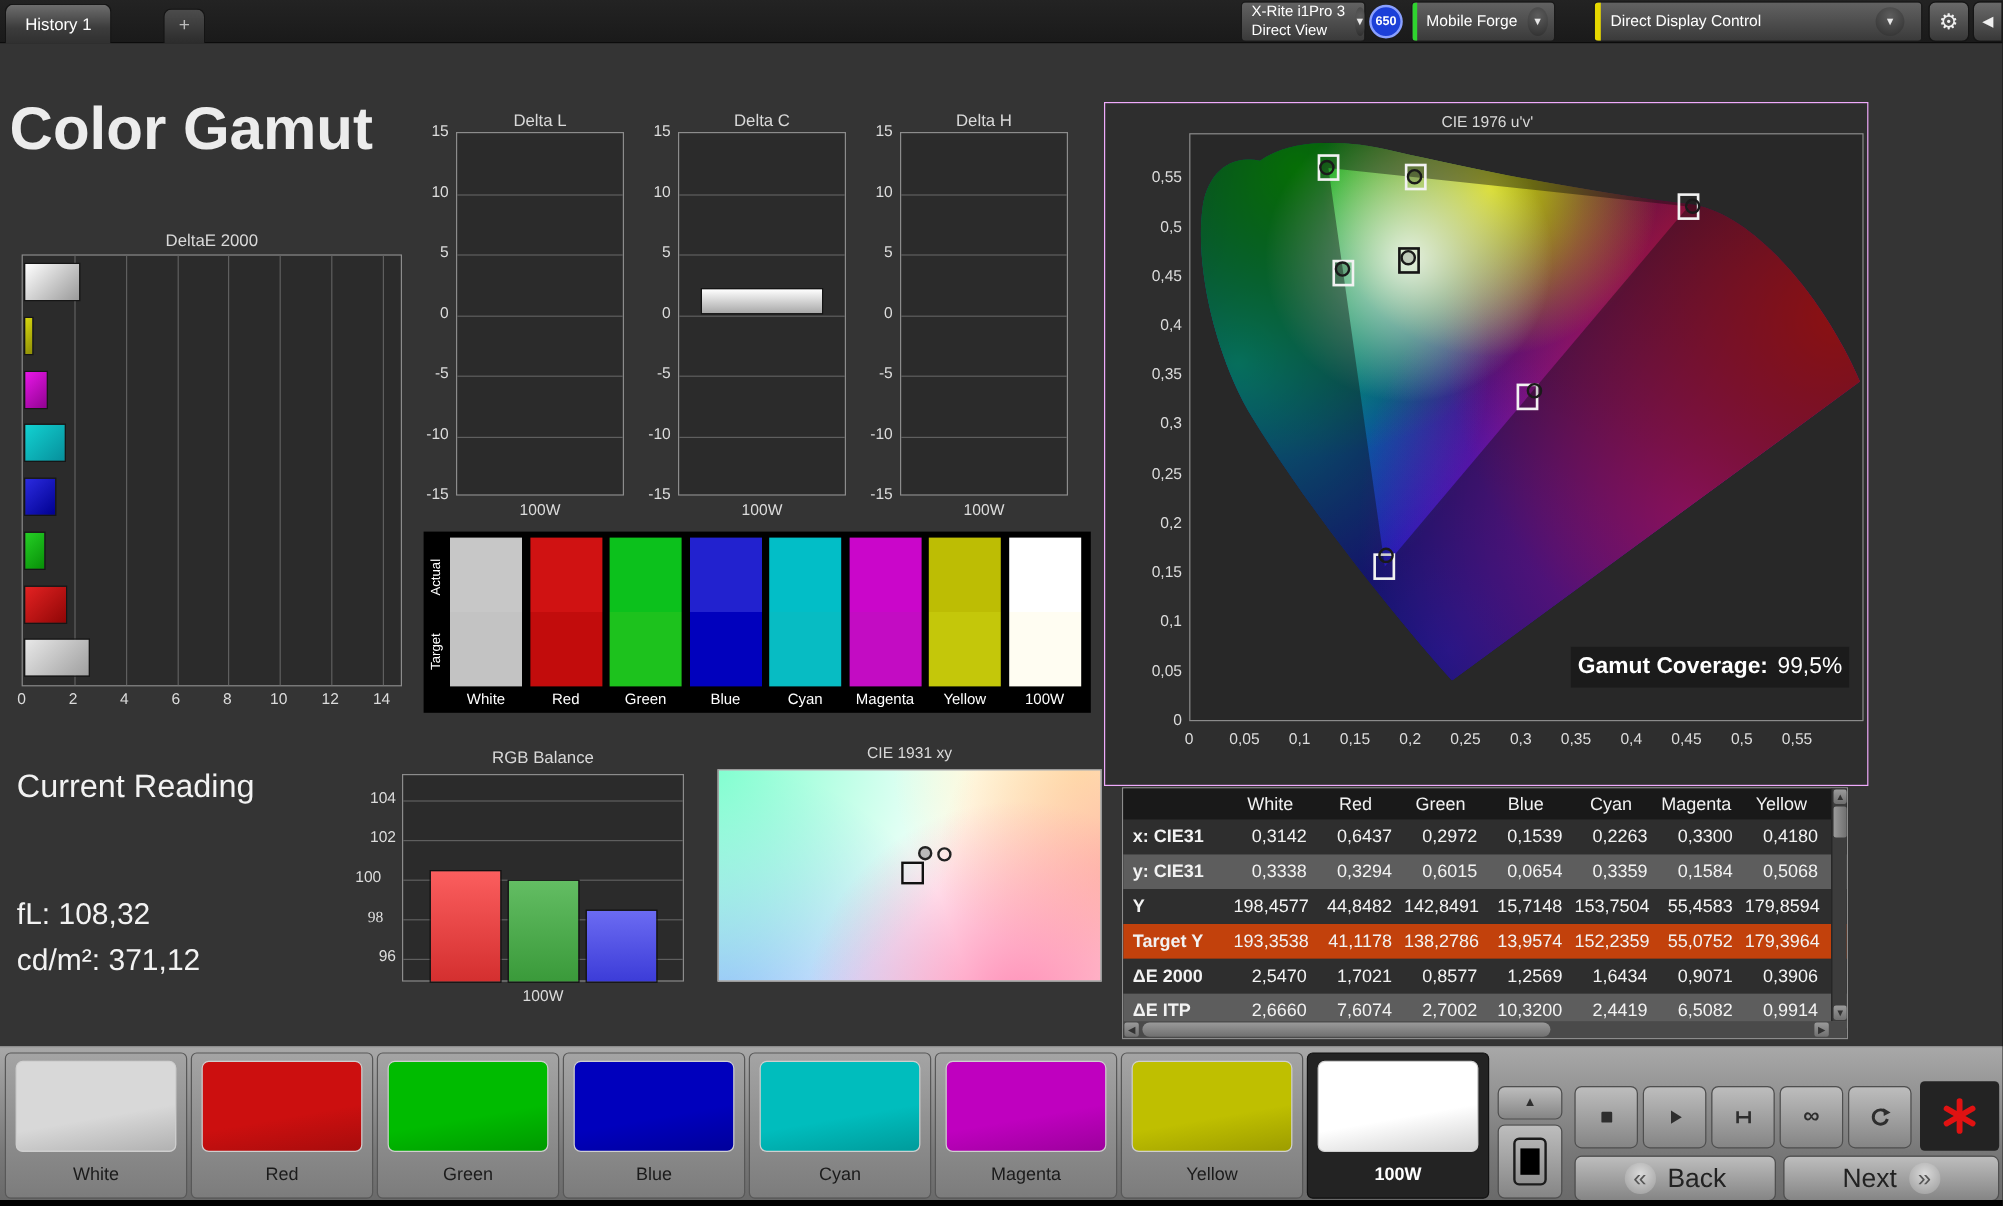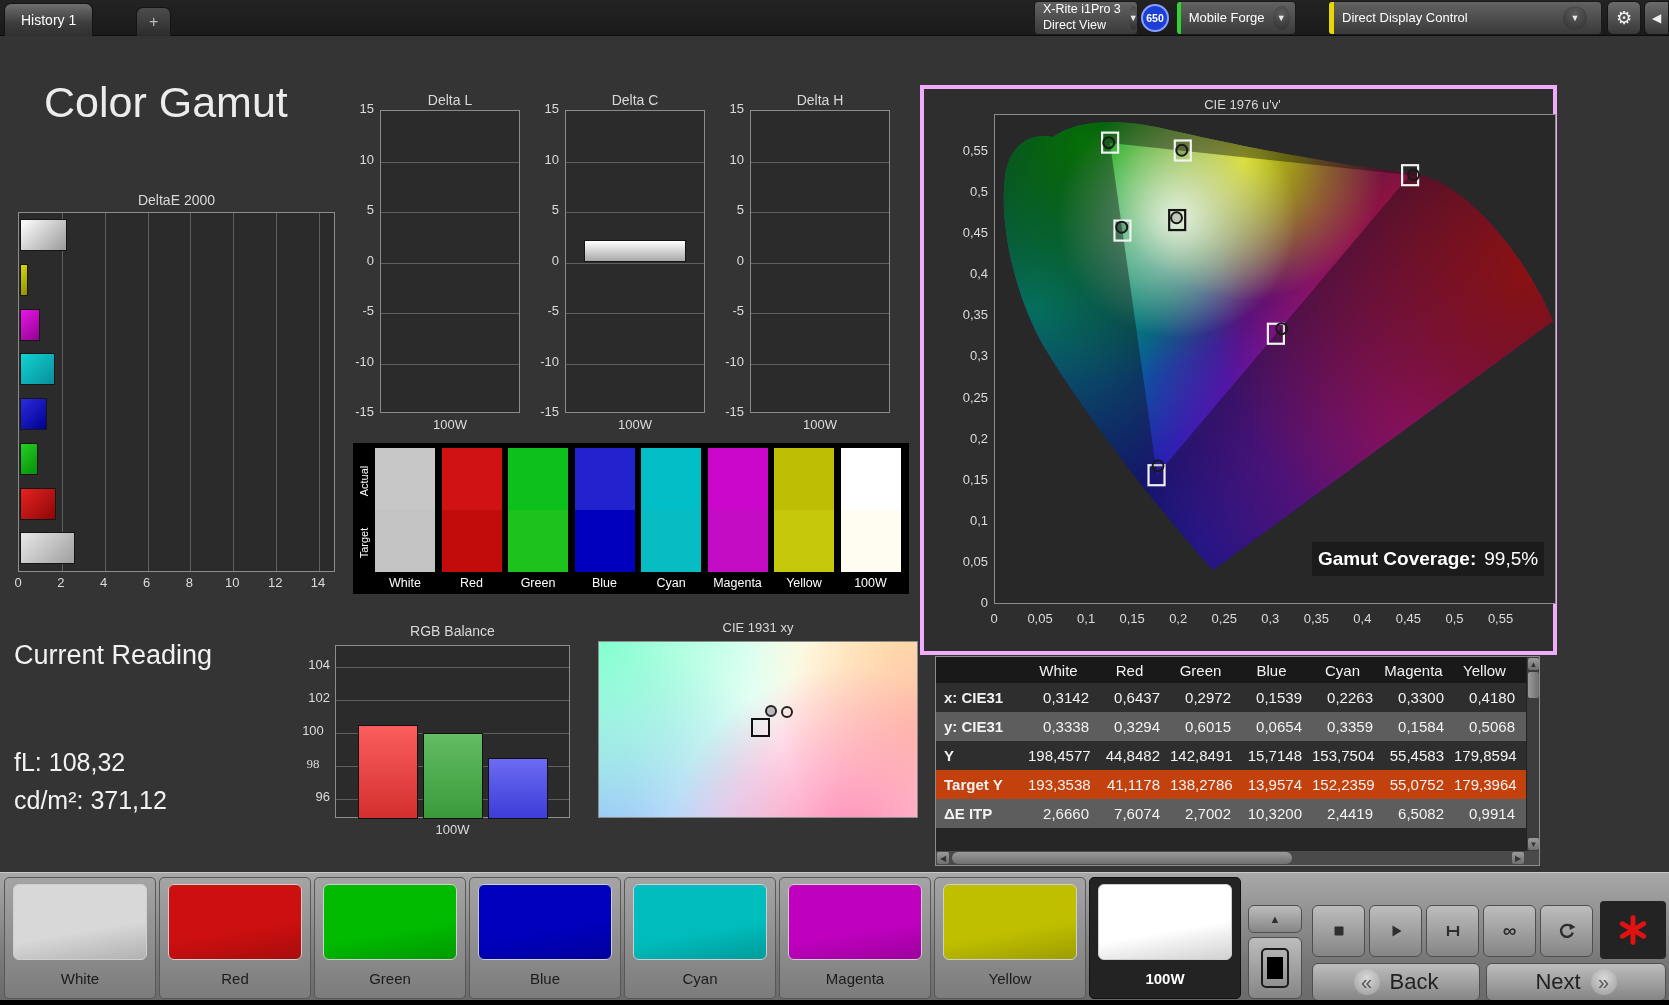--- a/index.html
+++ b/index.html
@@ -95,21 +95,21 @@
     </div>
 
     <div class="abs sqbtn" style="left:1607px;width:34px;font-size:18px;">
       <span>⚙</span>
     </div>
     <div class="abs sqbtn" style="left:1644px;width:25px;border-radius:6px 0 0 6px;font-size:12px;">
       <span>◀</span>
     </div>
   </div>
 
-  <div class="abs" style="left:8px;top:78px;font-size:43px;font-weight:400;color:#ececec;margin-left:36px;">Color Gamut</div>
+  <div class="abs" style="left:8px;top:78px;font-size:50px;font-weight:700;color:#ececec;">Color Gamut</div>
 
   <div class="abs ctitle" style="left:18px;top:192px;width:317px;">DeltaE 2000</div>
   <div class="abs plot" id="deltae-plot" style="left:18px;top:212px;width:317px;height:360px;">
       <div class="gridv" style="left: 42.8571px;"></div>
       <div class="gridv" style="left: 85.7143px;"></div>
       <div class="gridv" style="left: 128.571px;"></div>
       <div class="gridv" style="left: 171.429px;"></div>
       <div class="gridv" style="left: 214.286px;"></div>
       <div class="gridv" style="left: 257.143px;"></div>
       <div class="gridv" style="left: 300px;"></div>
@@ -207,21 +207,21 @@
       <div style="position: absolute; left: 354.5px; top: 67px; width: 60px; height: 62px; background: rgb(195, 12, 195);"></div>
       <div class="swlab" style="left: 351.5px; top: 133px;">Magenta</div>
       <div style="position: absolute; left: 421px; top: 5px; width: 60px; height: 62px; background: rgb(189, 189, 4);"></div>
       <div style="position: absolute; left: 421px; top: 67px; width: 60px; height: 62px; background: rgb(196, 199, 10);"></div>
       <div class="swlab" style="left: 418px; top: 133px;">Yellow</div>
       <div style="position: absolute; left: 487.5px; top: 5px; width: 60px; height: 62px; background: rgb(255, 255, 255);"></div>
       <div style="position: absolute; left: 487.5px; top: 67px; width: 60px; height: 62px; background: rgb(255, 253, 242);"></div>
       <div class="swlab" style="left: 484.5px; top: 133px;">100W</div>
     </div>
 
-  <div class="abs" id="cie76panel" style="left:920px;top:85px;width:637px;height:570px;background:#2e2e2e;border:4px solid #f0abfc;">
+  <div class="abs" id="cie76panel" style="left:920px;top:85px;width:637px;height:570px;background:#2e2e2e;border:1px solid #f0abfc;">
     <div class="abs ctitle" style="left:0;top:8px;width:637px;font-size:13px;">CIE 1976 u'v'</div>
     <div class="abs plot" style="left:70px;top:25px;width:562px;height:490px;background:#282828;">
       <svg width="562" height="490" viewBox="0 0 562 490">
         <defs>
           <clipPath id="shoe">
               <path d="M 218 455 C 160 390, 90 300, 48 230 C 20 180, 4 110, 10 62 C 13 36, 30 16, 58 22 C 80 6, 120 2, 170 14 C 240 30, 330 48, 415 58 C 470 64, 530 140, 558 206 L 218 455 Z"></path>
             </clipPath>
           <radialGradient id="gG" gradientUnits="userSpaceOnUse" cx="90" cy="30" r="240">
               <stop offset="0" stop-color="#00b400"></stop>
               <stop offset="1" stop-color="#00b400" stop-opacity="0"></stop>
@@ -329,21 +329,21 @@
       <div class="gridh" style="top: 87.3238px;"></div>
       <div class="gridh" style="top: 120.276px;"></div>
       <div class="gridh" style="top: 153.229px;"></div>
       <div style="position: absolute; left: 22px; width: 60px; top: 79.0857px; height: 93.9143px; background: linear-gradient(rgb(251, 94, 94), rgb(212, 47, 47)); border: 1px solid rgb(17, 17, 17);"></div>
       <div style="position: absolute; left: 87px; width: 60px; top: 87.3238px; height: 85.6762px; background: linear-gradient(rgb(99, 189, 99), rgb(58, 154, 58)); border: 1px solid rgb(17, 17, 17);"></div>
       <div style="position: absolute; left: 152px; width: 60px; top: 112.038px; height: 60.9619px; background: linear-gradient(rgb(107, 107, 242), rgb(60, 60, 216)); border: 1px solid rgb(17, 17, 17);"></div>
     </div>
   <div id="rgb-yticks">
       <div class="abs ticklab" style="left: 296px; top: 657.419px; width: 34px; text-align: right;">104</div>
       <div class="abs ticklab" style="left: 296px; top: 690.371px; width: 34px; text-align: right;">102</div>
-      <div class="abs ticklab" style="left: 296px; top: 723.324px; width: 34px; text-align: center;">100</div>
+      <div class="abs ticklab" style="left: 296px; top: 723.324px; width: 34px; text-align: left;">100</div>
       <div class="abs ticklab" style="left: 296px; top: 756.276px; width: 34px; text-align: center; font-family: Liberation Serif, serif;">98</div>
       <div class="abs ticklab" style="left: 296px; top: 789.229px; width: 34px; text-align: right;">96</div>
     </div>
   <div class="abs ticklab" style="left:335px;top:822px;width:235px;text-align:center;">100W</div>
 
   <div class="abs ctitle" style="left:598px;top:620px;width:320px;font-size:13px;">CIE 1931 xy</div>
   <div class="abs" id="cie31" style="left:598px;top:641px;width:320px;height:177px;border:1px solid #8c8c8c;
     background:
       radial-gradient(circle at 78% 115%, rgba(255,120,170,.85), rgba(255,120,170,0) 55%),
       radial-gradient(circle at 108% 45%, rgba(255,170,150,.8), rgba(255,170,150,0) 45%),
@@ -400,20 +400,30 @@
       <div class="trow" style="background: #c2410c;">
         <div class="tlabel">Target Y</div>
         <div class="tcell">193,3538</div>
         <div class="tcell">41,1178</div>
         <div class="tcell">138,2786</div>
         <div class="tcell">13,9574</div>
         <div class="tcell">152,2359</div>
         <div class="tcell">55,0752</div>
         <div class="tcell">179,3964</div>
       </div>
+      <div class="trow" style="background: rgb(46, 46, 46);">
+        <div class="tlabel">ΔE 2000</div>
+        <div class="tcell">2,5470</div>
+        <div class="tcell">1,7021</div>
+        <div class="tcell">0,8577</div>
+        <div class="tcell">1,2569</div>
+        <div class="tcell">1,6434</div>
+        <div class="tcell">0,9071</div>
+        <div class="tcell">0,3906</div>
+      </div>
       <div class="trow" style="background: rgb(93, 93, 93);">
         <div class="tlabel">ΔE ITP</div>
         <div class="tcell">2,6660</div>
         <div class="tcell">7,6074</div>
         <div class="tcell">2,7002</div>
         <div class="tcell">10,3200</div>
         <div class="tcell">2,4419</div>
         <div class="tcell">6,5082</div>
         <div class="tcell">0,9914</div>
       </div>

